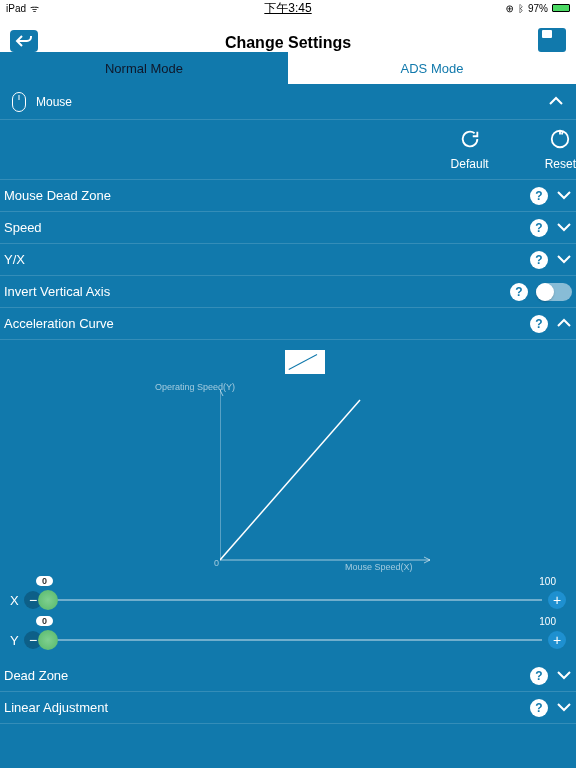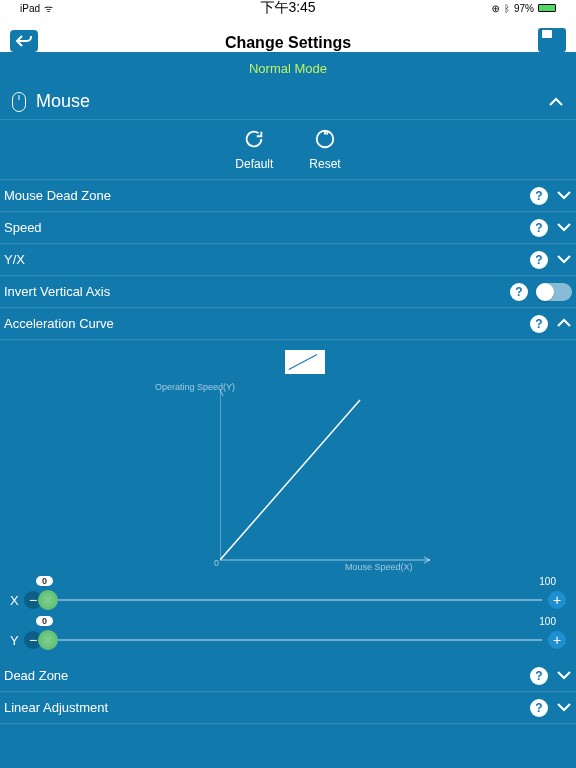--- a/index.html
+++ b/index.html
@@ -1,41 +1,41 @@
 <!DOCTYPE html>
 <html><head>
 <meta charset="utf-8">
 <style>
 * { margin: 0; padding: 0; box-sizing: border-box; font-family: -apple-system, Helvetica, Arial, sans-serif; }
 body { width: 576px; height: 768px; background: #1179ac; overflow: hidden; }
 
-.status-bar { height: 16px; background: #fff; display: flex; align-items: center; justify-content: space-between; padding: 0 20px; font-size: 10px; color: #000; }
+.status-bar { height: 16px; background: #fff; display: flex; align-items: center; justify-content: space-between; padding: 0 6px; font-size: 10px; color: #000; }
 .status-left, .status-right { display: flex; align-items: center; gap: 4px; }
-.status-center { position: absolute; left: 50%; transform: translateX(-50%); font-size: 14px; }
+.status-center { position: absolute; left: 50%; transform: translateX(-50%); font-size: 12px; text-decoration: underline; }
 
 .header { height: 36px; background: #fff; display: flex; align-items: flex-end; justify-content: space-between; padding: 0 10px; }
 .back-btn { width: 28px; height: 22px; background: #1179ac; border-radius: 4px; display: flex; align-items: center; justify-content: center; }
 .back-btn svg { fill: #fff; }
 .header-title { font-size: 16px; font-weight: 600; color: #000; }
 .save-btn { width: 28px; height: 24px; background: #1179ac; border-radius: 3px; position: relative; }
 .save-btn::before { content: ''; position: absolute; top: 2px; left: 4px; width: 10px; height: 8px; background: #fff; border-radius: 1px; }
 .save-btn::after { content: ''; position: absolute; top: 4px; right: 4px; width: 6px; height: 6px; background: #1179ac; border-radius: 1px; }
 
 .tabs { height: 32px; display: flex; }
 .tab { flex: 1; display: flex; align-items: center; justify-content: center; font-size: 13px; cursor: pointer; }
-.tab.active { background: #1179ac; color: #bef264; }
+.tab.active { background: #1179ac; color: #0f172a; }
 .tab.inactive { background: #fff; color: #1179ac; }
 
-.section-header { height: 36px; background: #1179ac; display: flex; align-items: center; padding: 0 12px; color: #fff; font-size: 18px; border-bottom: 1px solid rgba(255,255,255,0.15); }
+.section-header { height: 36px; background: #1179ac; display: flex; align-items: center; padding: 0 12px; color: #fff; font-size: 12px; border-bottom: 1px solid rgba(255,255,255,0.15); }
 .mouse-icon { width: 14px; height: 20px; border: 1.5px solid #fff; border-radius: 7px; margin-right: 10px; position: relative; }
 .mouse-icon::after { content: ''; position: absolute; top: 2px; left: 50%; transform: translateX(-50%); width: 1px; height: 5px; background: #fff; }
 .chevron { margin-left: auto; }
 .chevron svg { stroke: #fff; fill: none; stroke-width: 2; }
 
-.action-row { height: 60px; display: flex; align-items: center; justify-content: center; gap: 36px; border-bottom: 1px solid rgba(255,255,255,0.15); }
+.action-row { height: 60px; display: flex; align-items: center; justify-content: flex-end; gap: 56px; border-bottom: 1px solid rgba(255,255,255,0.15); }
 .action-btn { display: flex; flex-direction: column; align-items: center; gap: 4px; color: #fff; font-size: 12px; cursor: pointer; }
 .action-icon svg { stroke: #fff; fill: none; stroke-width: 2; }
 
 .setting-row { height: 32px; display: flex; align-items: center; padding: 0 4px; color: #fff; font-size: 13px; border-bottom: 1px solid rgba(255,255,255,0.15); }
 .setting-row .right-group { margin-left: auto; display: flex; align-items: center; gap: 8px; }
 .help-badge { width: 18px; height: 18px; border-radius: 50%; background: #fff; color: #1179ac; display: flex; align-items: center; justify-content: center; font-weight: bold; font-size: 12px; cursor: pointer; }
 .toggle { width: 36px; height: 18px; background: rgba(255,255,255,0.5); border-radius: 9px; position: relative; cursor: pointer; }
 .toggle::after { content: ''; position: absolute; width: 18px; height: 18px; background: #fff; border-radius: 50%; left: 0; top: 0; box-shadow: 0 1px 2px rgba(0,0,0,0.2); }
 
 .curve-area { height: 240px; position: relative; color: rgba(255,255,255,0.6); font-size: 9px; }
@@ -78,20 +78,21 @@
       <svg width="18" height="14" viewBox="0 0 18 14">
         <path d="M7 2L2 7l5 5M2 7h10a4 4 0 004-4V2" stroke="#fff" stroke-width="2" fill="none"></path>
       </svg>
     </div>
   <div class="header-title">Change Settings</div>
   <div class="save-btn"></div>
 </div>
 
 <div class="tabs">
   <div class="tab active">Normal Mode</div>
+  <div class="tab inactive">ADS Mode</div>
 </div>
 
 <div class="section-header">
   <span class="mouse-icon"></span>
   <span>Mouse</span>
   <span class="chevron"><svg width="16" height="10" viewBox="0 0 16 10">
         <path d="M2 8l6-6 6 6"></path>
       </svg></span>
 </div>
 

